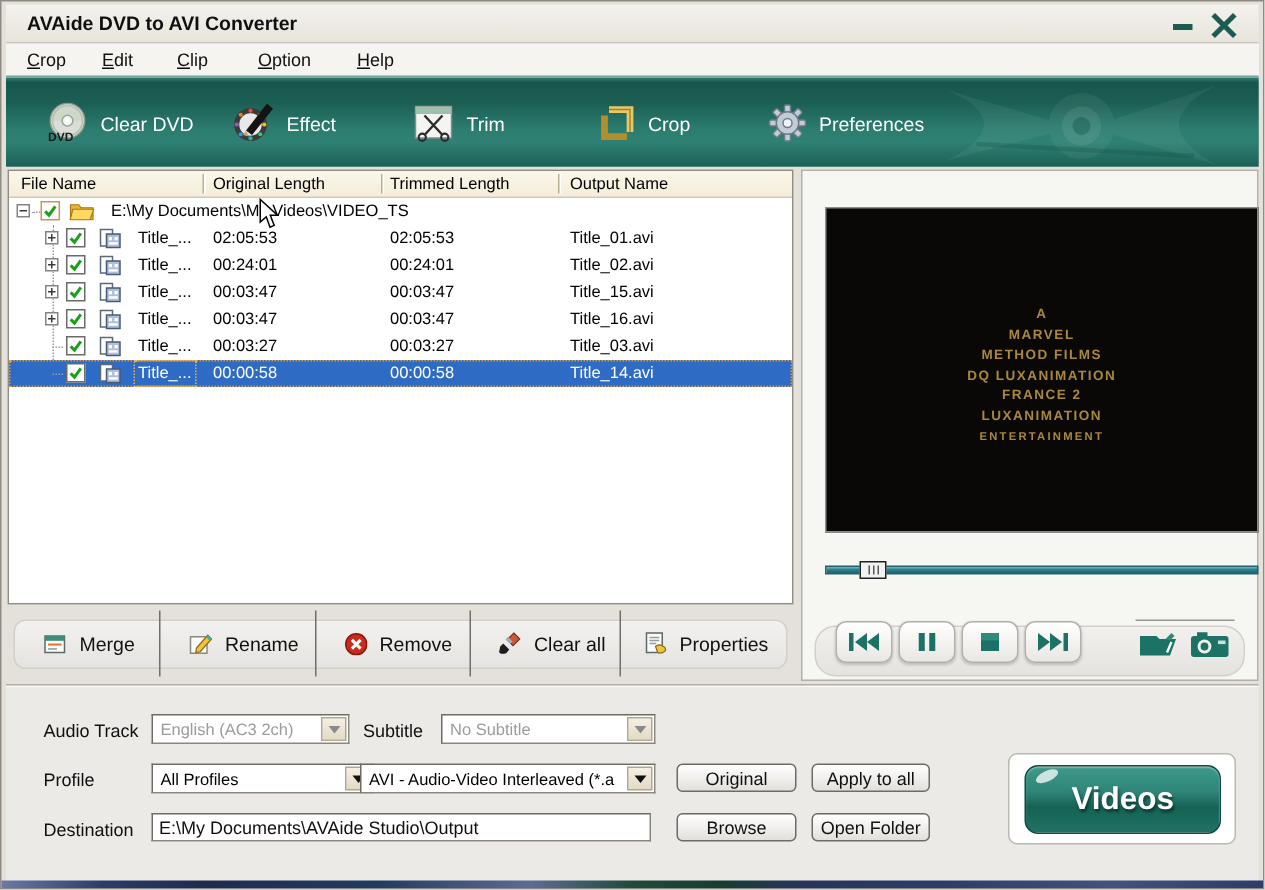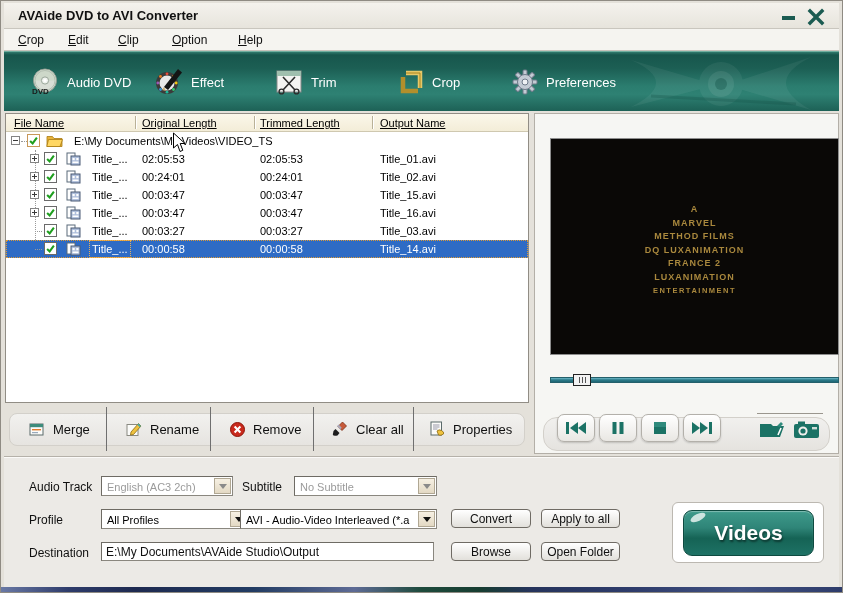--- a/index.html
+++ b/index.html
@@ -26,21 +26,21 @@
     background-color:#226A5E; border-top:1px solid #6FAE9F; overflow:hidden; }
   .tb-item { position:absolute; top:12px; height:36px; display:flex; align-items:center; gap:7px; cursor:default; }
   .tb-label { color:#FFFFFF; font-size:13px; }
   #reel { position:absolute; right:18px; top:0; width:200px; height:60px; opacity:.55; }
 
   
   #list-panel { position:absolute; left:4px; top:112px; width:524px; height:290px;
     background:#FFFFFF; border:1px solid #918d85; }
   #list-header { position:absolute; left:0; top:0; right:0; height:18px;
     background:linear-gradient(180deg,#FBF7EA,#F3EDD8); border-bottom:1px solid #cfc8b0; font-size:11px; color:#000; }
-  .hdr-cell { position:absolute; top:3px;text-decoration:underline; }
+  .hdr-cell { position:absolute; top:3px; }
   .hdr-sep { position:absolute; top:2px; width:1px; height:13px; background:#b9b197; box-shadow:1px 0 0 #fff; }
   .row { position:absolute; left:0; right:0; height:18px; font-size:11px; color:#000; }
   .row.selected { background:#2E6BC5; color:#fff; outline:1px dotted #DE9A36; outline-offset:-1px; }
   .cell { position:absolute; top:3px; white-space:nowrap; }
   .tree-vline { position:absolute; border-left:1px dotted #9a9a9a; width:0; }
   .tree-hstub { position:absolute; border-top:1px dotted #9a9a9a; height:0; }
   .expander { position:absolute; top:4px; width:9px; height:9px; background:#fff; border:1px solid #848484; }
   .expander .h { position:absolute; left:1px; top:3px; width:5px; height:1px; background:#3a3a3a; }
   .expander .v { position:absolute; left:3px; top:1px; width:1px; height:5px; background:#3a3a3a; }
   .cbx { position:absolute; top:2px; width:13px; height:13px; background:#fff; border:1px solid #6a6a6a; }
@@ -144,21 +144,21 @@
 
     <div class="tb-item" style="left:26px">
       <svg width="30" height="30" viewBox="0 0 30 30">
         <circle cx="15" cy="13.5" r="11.5" fill="#D9DED6" stroke="#8f9a8f"></circle>
         <path d="M4 13.5 a11 11 0 0 1 22 0" fill="#C9D6C5" opacity="0.8"></path>
         <circle cx="15" cy="13.5" r="10" fill="none" stroke="#b4c0b2"></circle>
         <circle cx="15" cy="13.5" r="3.6" fill="#EFF3EE" stroke="#9aa69a"></circle>
         <circle cx="15" cy="13.5" r="1.6" fill="#ffffff"></circle>
         <text x="2" y="27" font-size="8" font-weight="bold" fill="#1a1a1a" font-family="Liberation Sans, sans-serif">DVD</text>
       </svg>
-      <span class="tb-label">Audio DVD</span>
+      <span class="tb-label">Clear DVD</span>
     </div>
 
     <div class="tb-item" style="left:150px">
       <svg width="30" height="30" viewBox="0 0 30 30">
         <circle cx="13" cy="16" r="11" fill="#3B3B3B"></circle>
         <circle cx="13" cy="16" r="7.5" fill="#E8E8E8"></circle>
         <g>
           <circle cx="13" cy="6.8" r="1.4" fill="#e74c3c"></circle>
             <circle cx="19.5" cy="9.5" r="1.4" fill="#f39c12"></circle>
           <circle cx="22.2" cy="16" r="1.4" fill="#f1c40f"></circle>
@@ -513,21 +513,21 @@
       <span class="arrow-box">
           <span class="tri"></span>
         </span>
     </div>
     <div class="dd" style="left:236px; top:52px; width:197px">
       <span class="val">AVI - Audio-Video Interleaved (*.a</span>
       <span class="arrow-box">
           <span class="tri"></span>
         </span>
     </div>
-    <div class="push-btn" style="left:447px; top:52px; width:80px">Convert</div>
+    <div class="push-btn" style="left:447px; top:52px; width:80px">Original</div>
     <div class="push-btn" style="left:537px; top:52px; width:79px">Apply to all</div>
 
     <span class="lbl" style="left:25px; top:89px">Destination</span>
     <div class="txt-field" style="left:97px; top:85px; width:333px">E:\My Documents\AVAide Studio\Output</div>
     <div class="push-btn" style="left:447px; top:85px; width:80px">Browse</div>
     <div class="push-btn" style="left:537px; top:85px; width:79px">Open Folder</div>
 
     <div id="convert-box">
       <div id="convert-btn">
         <span class="shine"></span>

